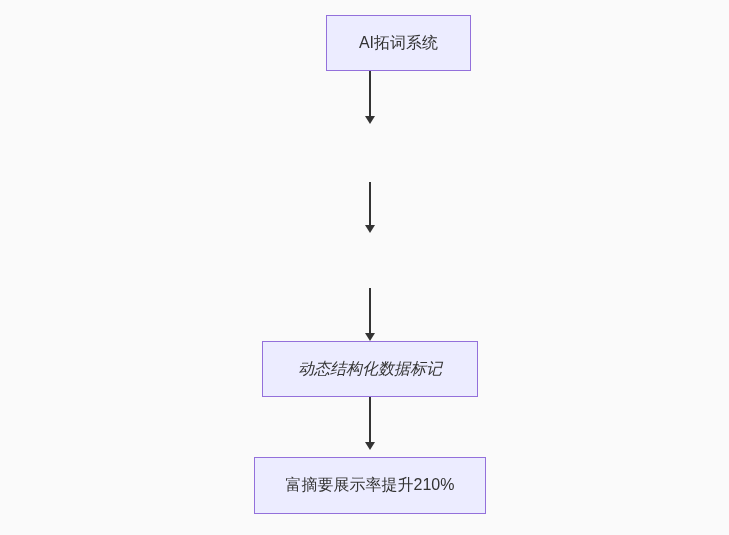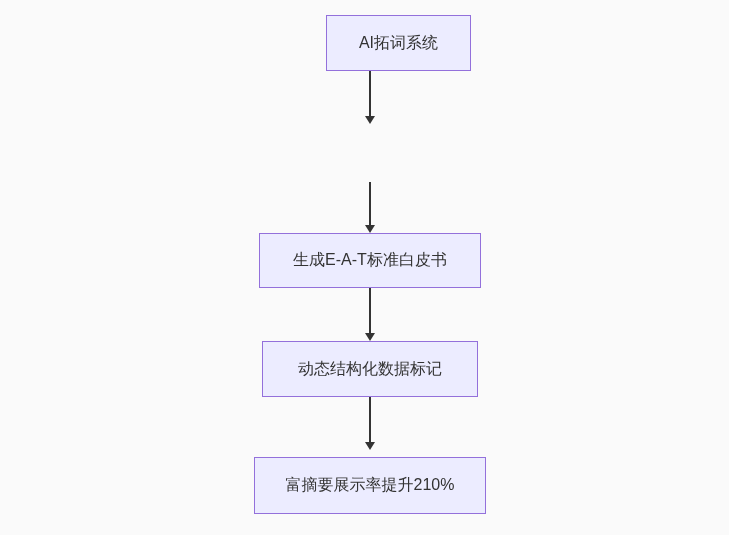--- a/index.html
+++ b/index.html
@@ -25,21 +25,21 @@
     font-size: 16px;
     display: flex;
     align-items: center;
     justify-content: center;
     text-align: center;
     white-space: nowrap;
   }
   .node-1 { left: 298px; top: 15px;  width: 145px; height: 56px; margin-left: 28px; }
   .node-2 { left: 277px; top: 124px; width: 186px; height: 58px; }
   .node-3 { left: 259px; top: 233px; width: 222px; height: 55px; }
-  .node-4 { left: 262px; top: 341px; width: 216px; height: 56px; }
+  .node-4 { left: 262px; top: 341px; width: 216px; height: 56px; font-style: italic; }
   .node-5 { left: 254px; top: 450px; width: 232px; height: 57px; margin-top: 7px; }
   .edge {
     position: absolute;
     width: 12px;
     margin-left: -6px;
     left: 370px;
   }
   .edge .shaft {
     position: absolute;
     left: 50%;
@@ -81,23 +81,20 @@
     <div class="shaft"></div>
     <div class="head"></div>
   </div>
 
 
   <div class="edge edge-2">
     <div class="shaft"></div>
     <div class="head"></div>
   </div>
 
-  <div class="node node-3">
-    <span>生成E-A-T标准白皮书</span>
-  </div>
 
   <div class="edge edge-3">
     <div class="shaft"></div>
     <div class="head"></div>
   </div>
 
   <div class="node node-4">
     <span>动态结构化数据标记</span>
   </div>
 

